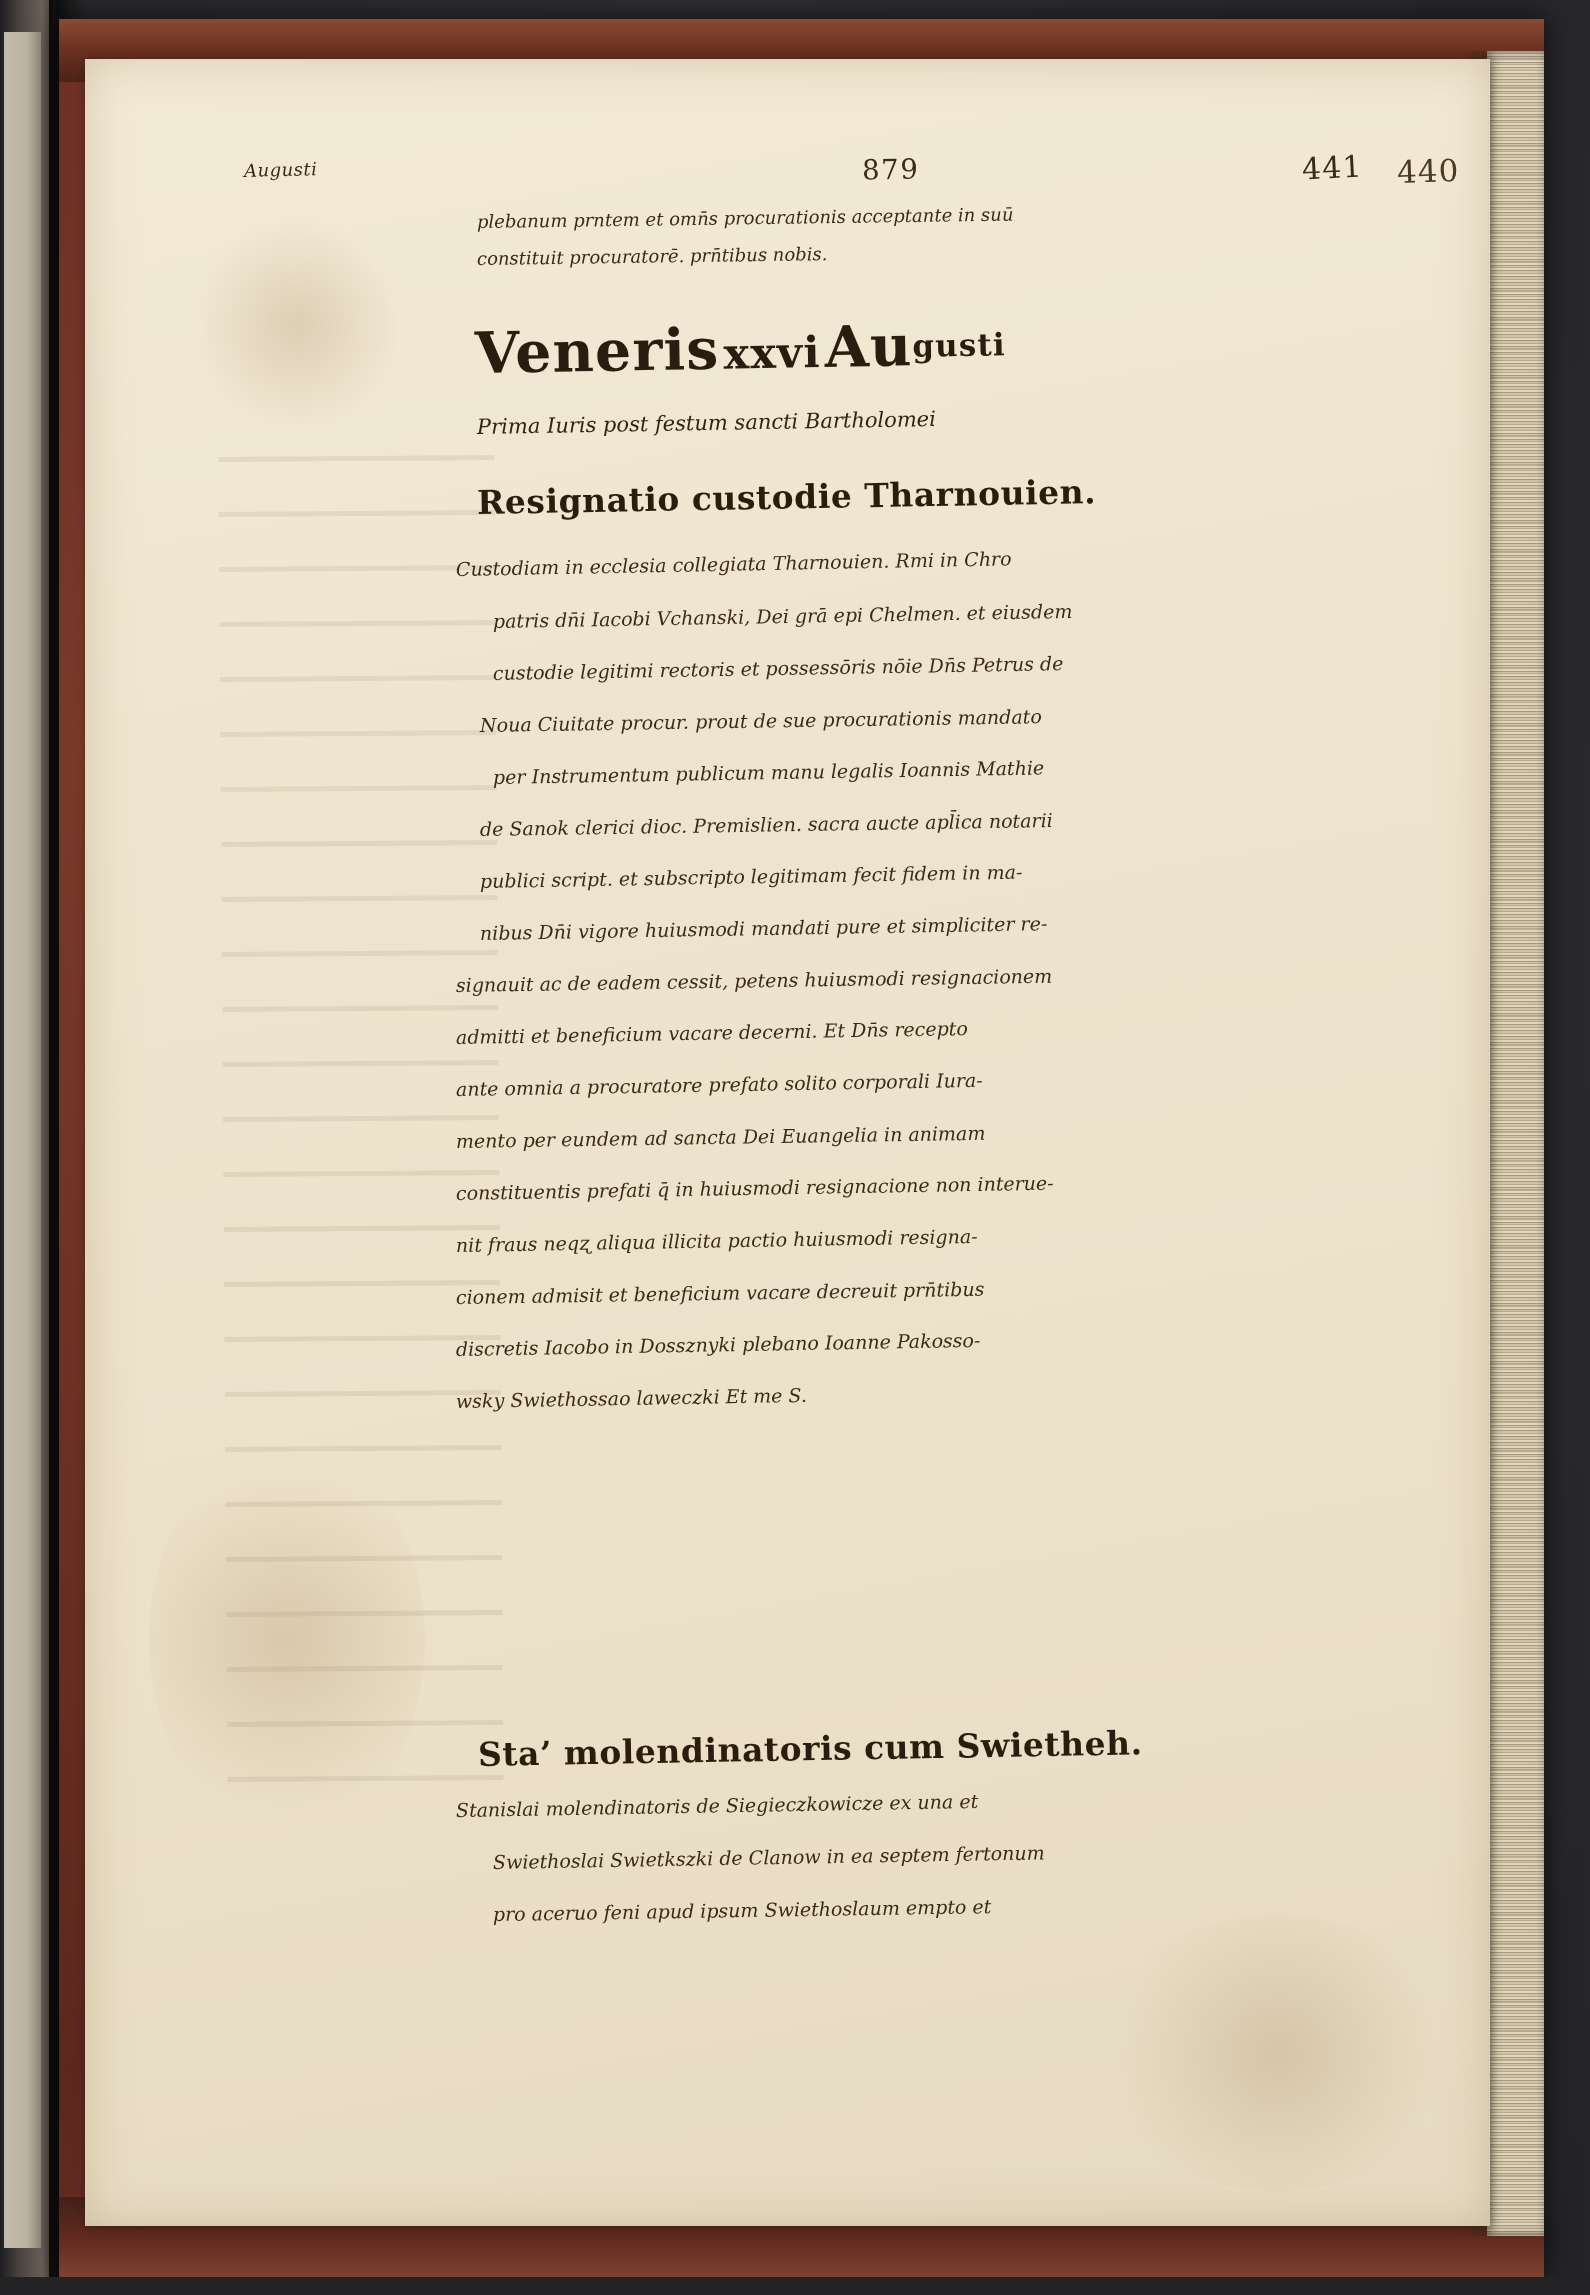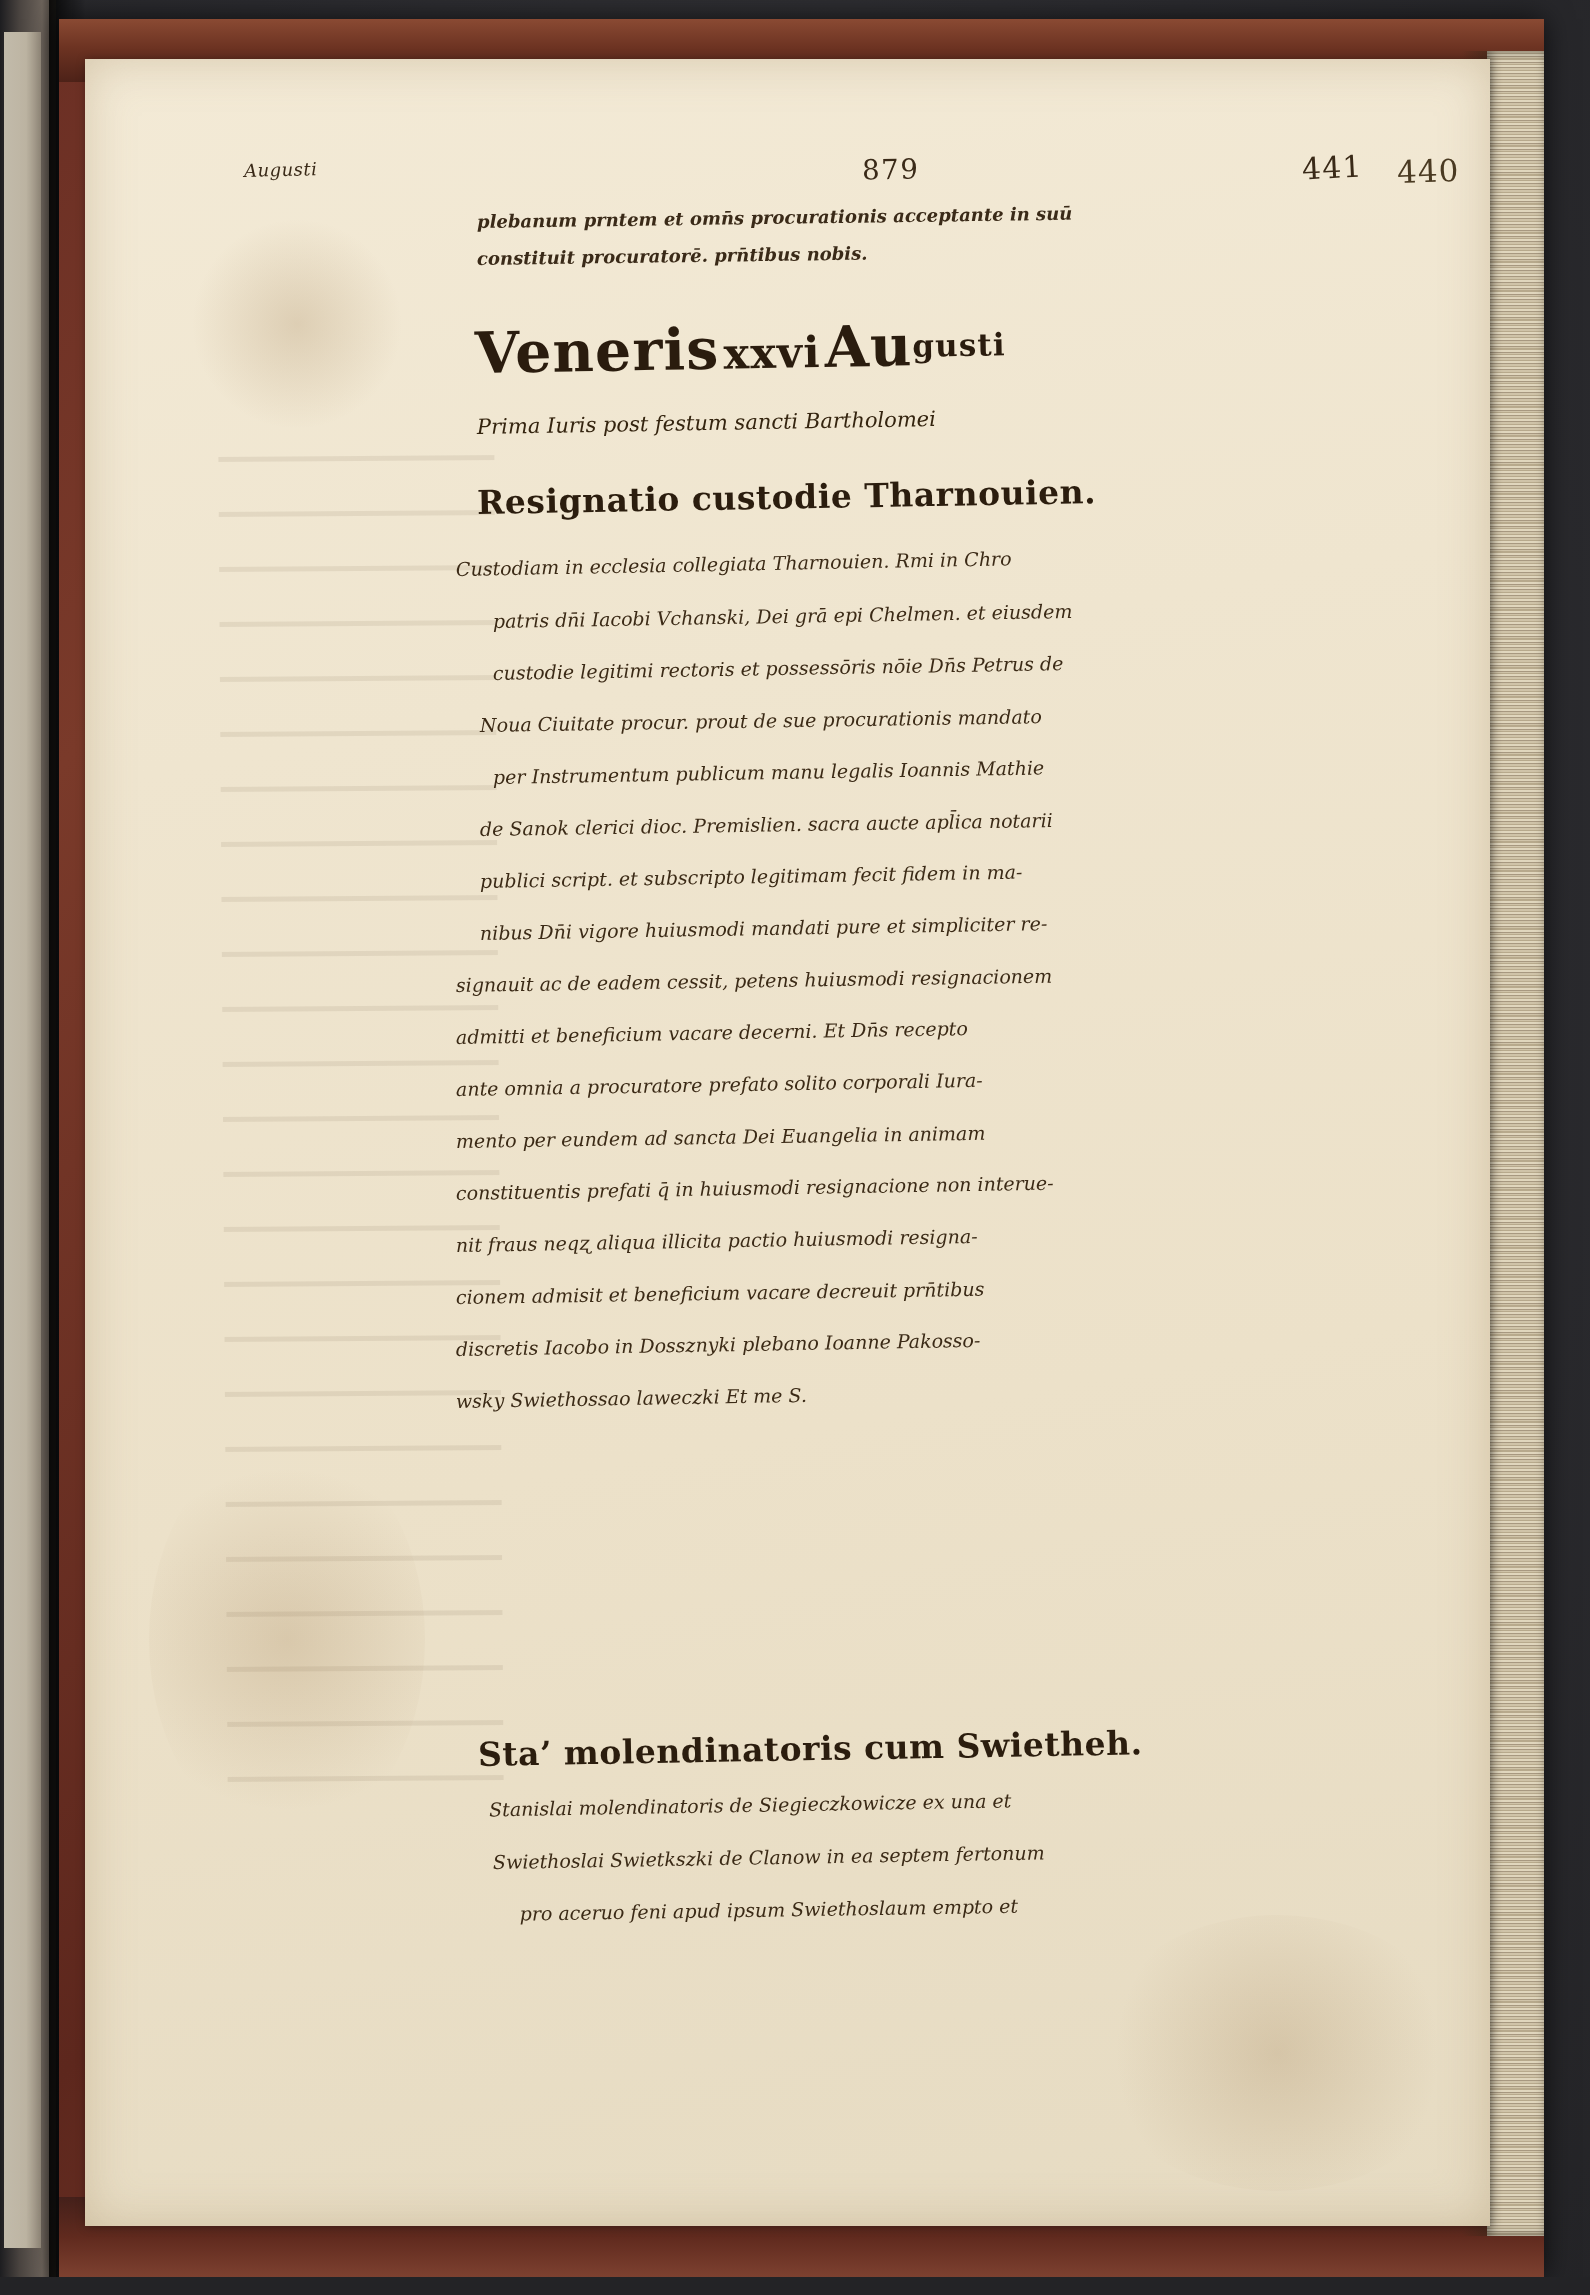--- a/index.html
+++ b/index.html
@@ -189,21 +189,20 @@
     color: #4a3a22;
     transform: rotate(-2deg);
   }
 
   
   .preamble {
     position: absolute;
     left: 392px;
     top: 154px;
     width: 981px;
-    font-weight: bold;
   }
   .preamble .line {
     font-size: 18px;
     line-height: 1.0;
     margin-bottom: 19px;
     transform: rotate(-0.8deg);
     transform-origin: left center;
   }
 
   
@@ -251,21 +250,21 @@
   .body-block { position: absolute; }
   .body-block .line {
     font-size: 19px;
     line-height: 1.0;
     color: #3b2a16;
     margin-bottom: 33px;
     white-space: nowrap;
     transform-origin: left center;
   }
   .block-1 { left: 371px; top: 501px; }
-  .block-2 { left: 371px; top: 1742px; text-align: center; }
+  .block-2 { left: 371px; top: 1742px; }
 
   
   .line.i1 { margin-left: 0; }
   .line.i2 { margin-left: 37px; }
   .line.i3 { margin-left: 24px; }
 
   
   .far-left-dark {
     position: absolute;
     left: 0; top: 0; width: 16px; height: 2295px;

